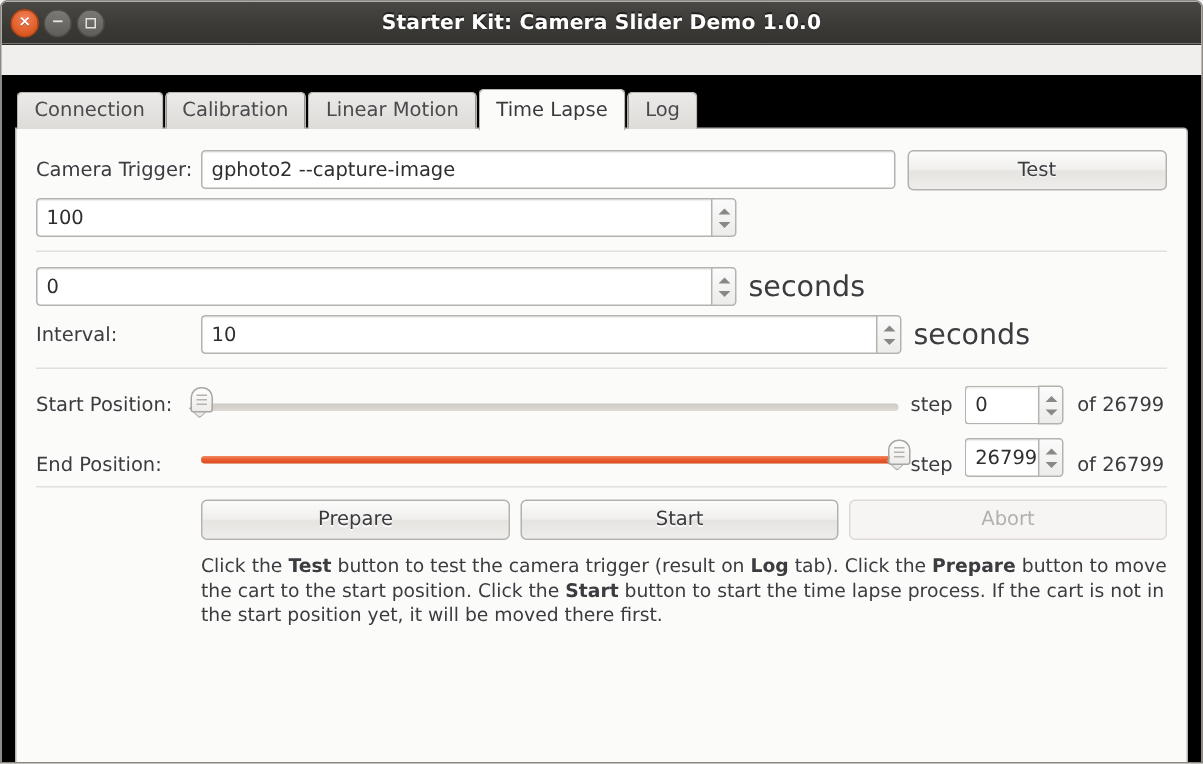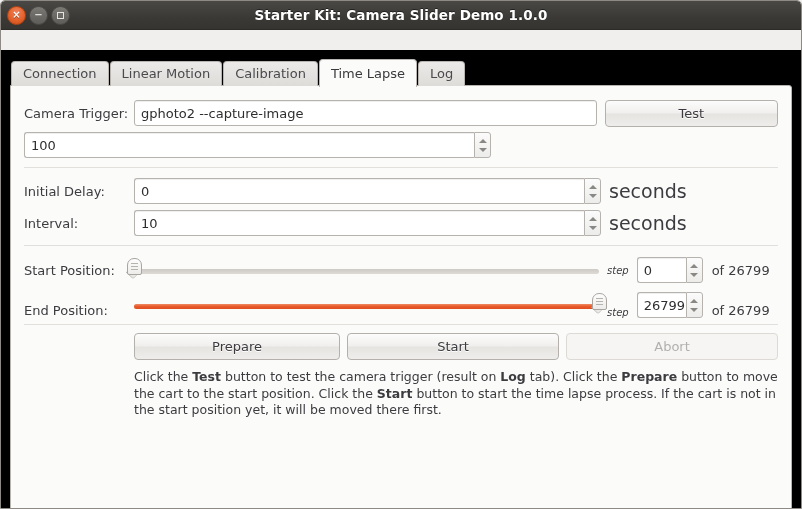--- a/index.html
+++ b/index.html
@@ -215,21 +215,21 @@
     transform-origin: 50% 10%;
   }
   .handle .grip {
     position: absolute; left: 4px; top: 5px;
     width: 7px;
   }
   .handle .grip i {
     display: block; height: 1px; background: #b6b3af; margin-bottom: 2px;
   }
 
-  .steplbl { font-size: 10px; color: #3c3c40; margin: 0 8px; font-style: italic; }
+  .steplbl { font-size: 13px; color: #3c3c40; margin: 0 8px; }
   .oflbl { font-size: 13px; color: #3c3c40; margin-left: 9px; white-space: nowrap; }
 
   
   .help {
     font-size: 12.5px;
     color: #3c3c40;
     line-height: 16.5px;
     margin-top: 9px;
     padding-left: 1px;
   }
@@ -252,22 +252,22 @@
         <span class="sq"></span>
       </div>
     </div>
     <div class="wtitle">Starter Kit: Camera Slider Demo 1.0.0</div>
   </div>
 
   <div class="wbody">
 
     <div class="tabbar">
       <div class="tab">Connection</div>
+      <div class="tab">Calibration</div>
       <div class="tab">Linear Motion</div>
-      <div class="tab">Calibration</div>
       <div class="tab active">Time Lapse</div>
       <div class="tab">Log</div>
     </div>
 
     <div class="panel">
 
       <div class="row">
         <div class="lbl">Camera Trigger:</div>
         <div class="field" style="width:467px;">
           <span class="val">gphoto2 --capture-image</span>
@@ -283,21 +283,20 @@
           <div class="spinbtns">
             <span class="tri-up"></span>
             <span class="tri-dn"></span>
           </div>
         </div>
       </div>
 
       <div class="sep"></div>
 
       <div class="row">
-        <div class="lbl">Initial Delay:</div>
         <div class="spin" style="width:467px;">
           <div class="field">
             <span class="val">0</span>
           </div>
           <div class="spinbtns">
             <span class="tri-up"></span>
             <span class="tri-dn"></span>
           </div>
         </div>
         <span class="unit">seconds</span>

